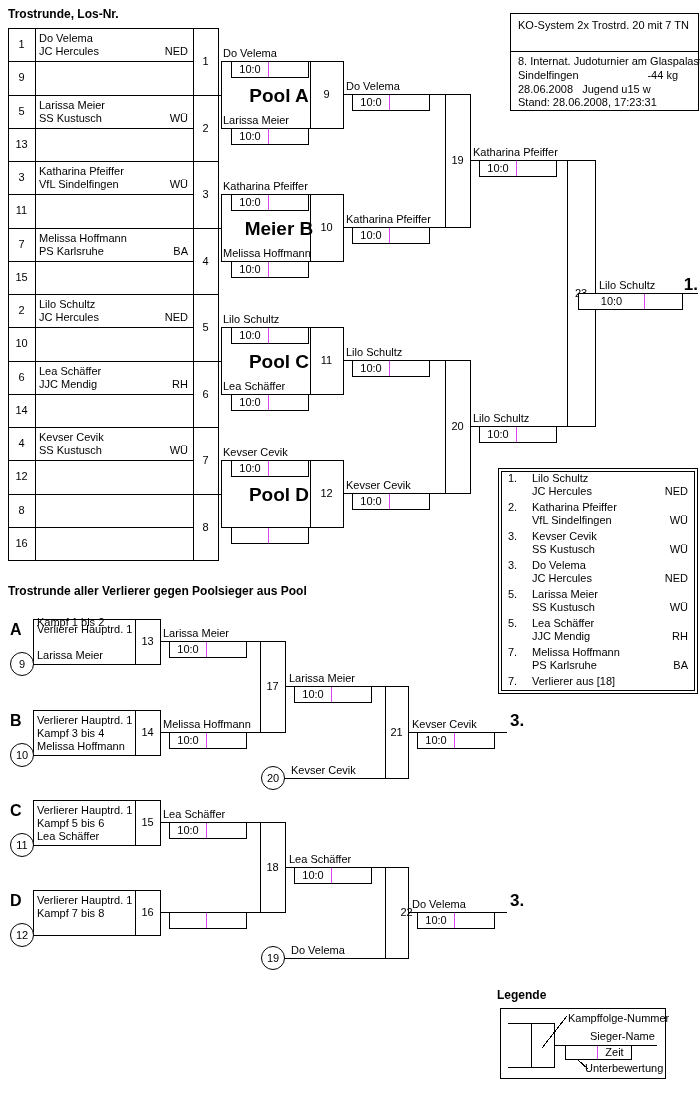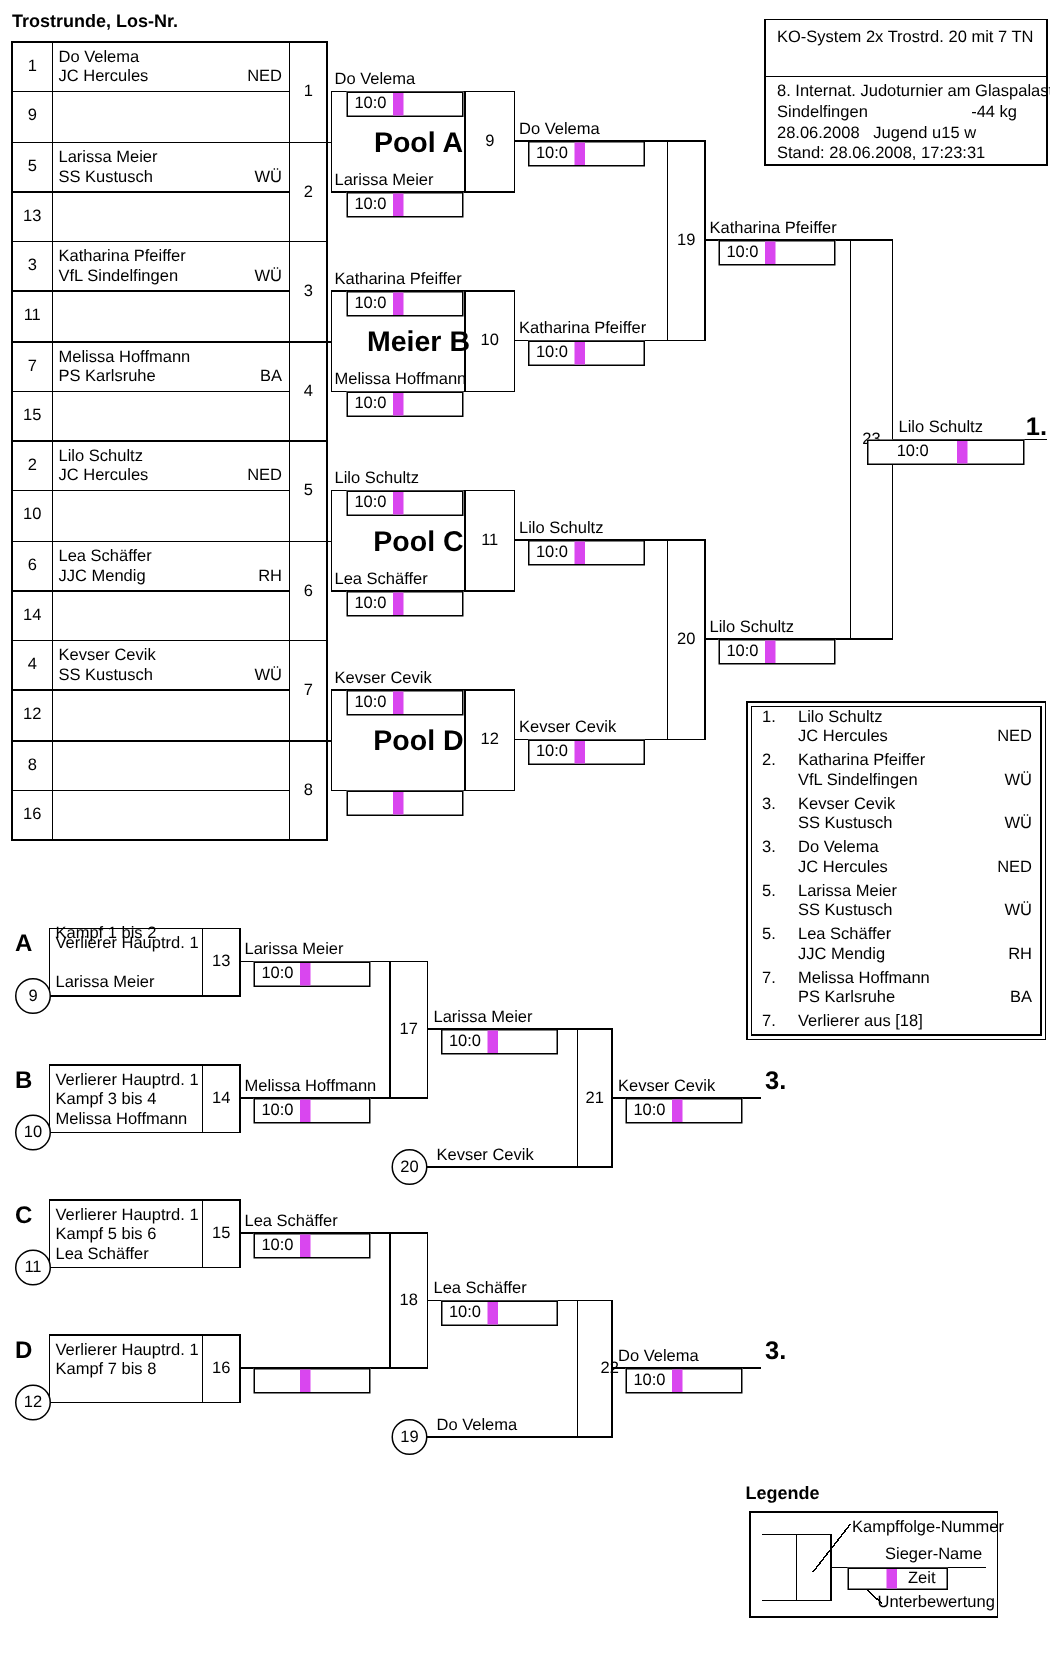--- a/index.html
+++ b/index.html
@@ -11,21 +11,21 @@
   .t{position:absolute;white-space:pre;line-height:13px}
   .b{font-weight:bold}
   .f12{font-size:12px;line-height:14px}
   .ctr{text-align:center}
   .rt{text-align:right}
   .pool{position:absolute;width:116px;text-align:center;font-weight:bold;font-size:19px;line-height:19px;white-space:pre}
   .blk{position:absolute;font-weight:bold;font-size:16px;line-height:16px}
   .plc{position:absolute;font-weight:bold;font-size:17px;line-height:17px}
   .sb{position:absolute;width:78px;height:17px;border:1px solid #000;background:#fff;box-sizing:border-box;display:flex}
   .sb>span{display:block;box-sizing:border-box;line-height:15px;text-align:center;white-space:pre}
-  .sb .l{width:37px;border-right:7px solid #d946ef}
+  .sb .l{width:37px;border-right:1px solid #d946ef}
   .sb .r{flex:1}
   .sb.wide{width:105px}.sb.wide .l{width:66px}
   .sb.lg{width:67px;height:15px}.sb.lg .l{width:32px}.sb.lg>span{line-height:13px}
 </style>
 </head>
 <body>
 
 <div class="canvas">
 
   <svg width="700" height="1110" viewBox="0 0 700 1110">
@@ -295,20 +295,21 @@
   <div class="t" style="left:532px;top:617px">Lea Schäffer</div>
   <div class="t" style="left:532px;top:630px">JJC Mendig</div>
   <div class="t rt" style="left:600px;top:630px;width:88px">RH</div>
   <div class="t" style="left:508px;top:646px">7.</div>
   <div class="t" style="left:532px;top:646px">Melissa Hoffmann</div>
   <div class="t" style="left:532px;top:659px">PS Karlsruhe</div>
   <div class="t rt" style="left:600px;top:659px;width:88px">BA</div>
   <div class="t" style="left:508px;top:675px">7.</div>
   <div class="t" style="left:532px;top:675px">Verlierer aus [18]</div>
 
+  <div class="t b f12" style="left:8px;top:584px">Trostrunde aller Verlierer gegen Poolsieger aus Pool</div>
 
   <div class="blk" style="left:10px;top:622px">A</div>
   <div class="t" style="left:37px;top:623px">Verlierer Hauptrd. 1</div>
   <div class="t" style="left:37px;top:616px">Kampf 1 bis 2</div>
   <div class="t" style="left:37px;top:649px">Larissa Meier</div>
   <div class="t ctr" style="left:135px;top:635px;width:25px">13</div>
   <div class="t ctr" style="left:11px;top:658px;width:22px">9</div>
   <div class="t" style="left:163px;top:627px">Larissa Meier</div>
   <div class="sb" style="left:169px;top:641px">
       <span class="l">10:0</span>

